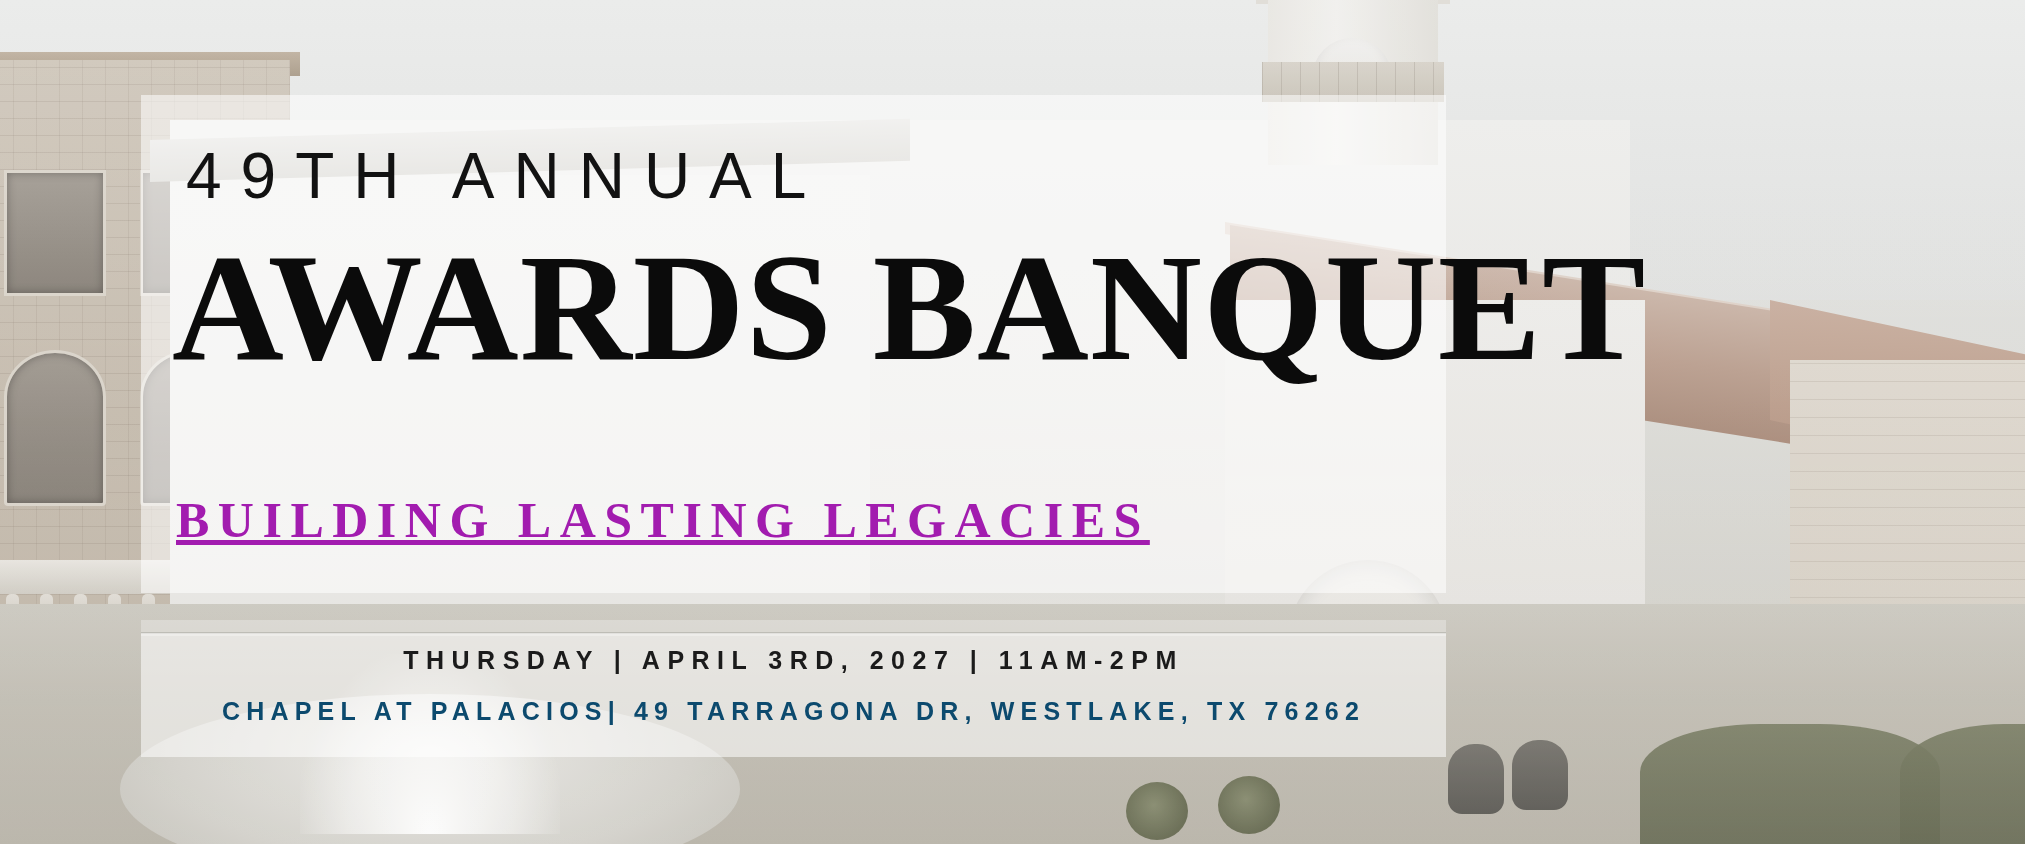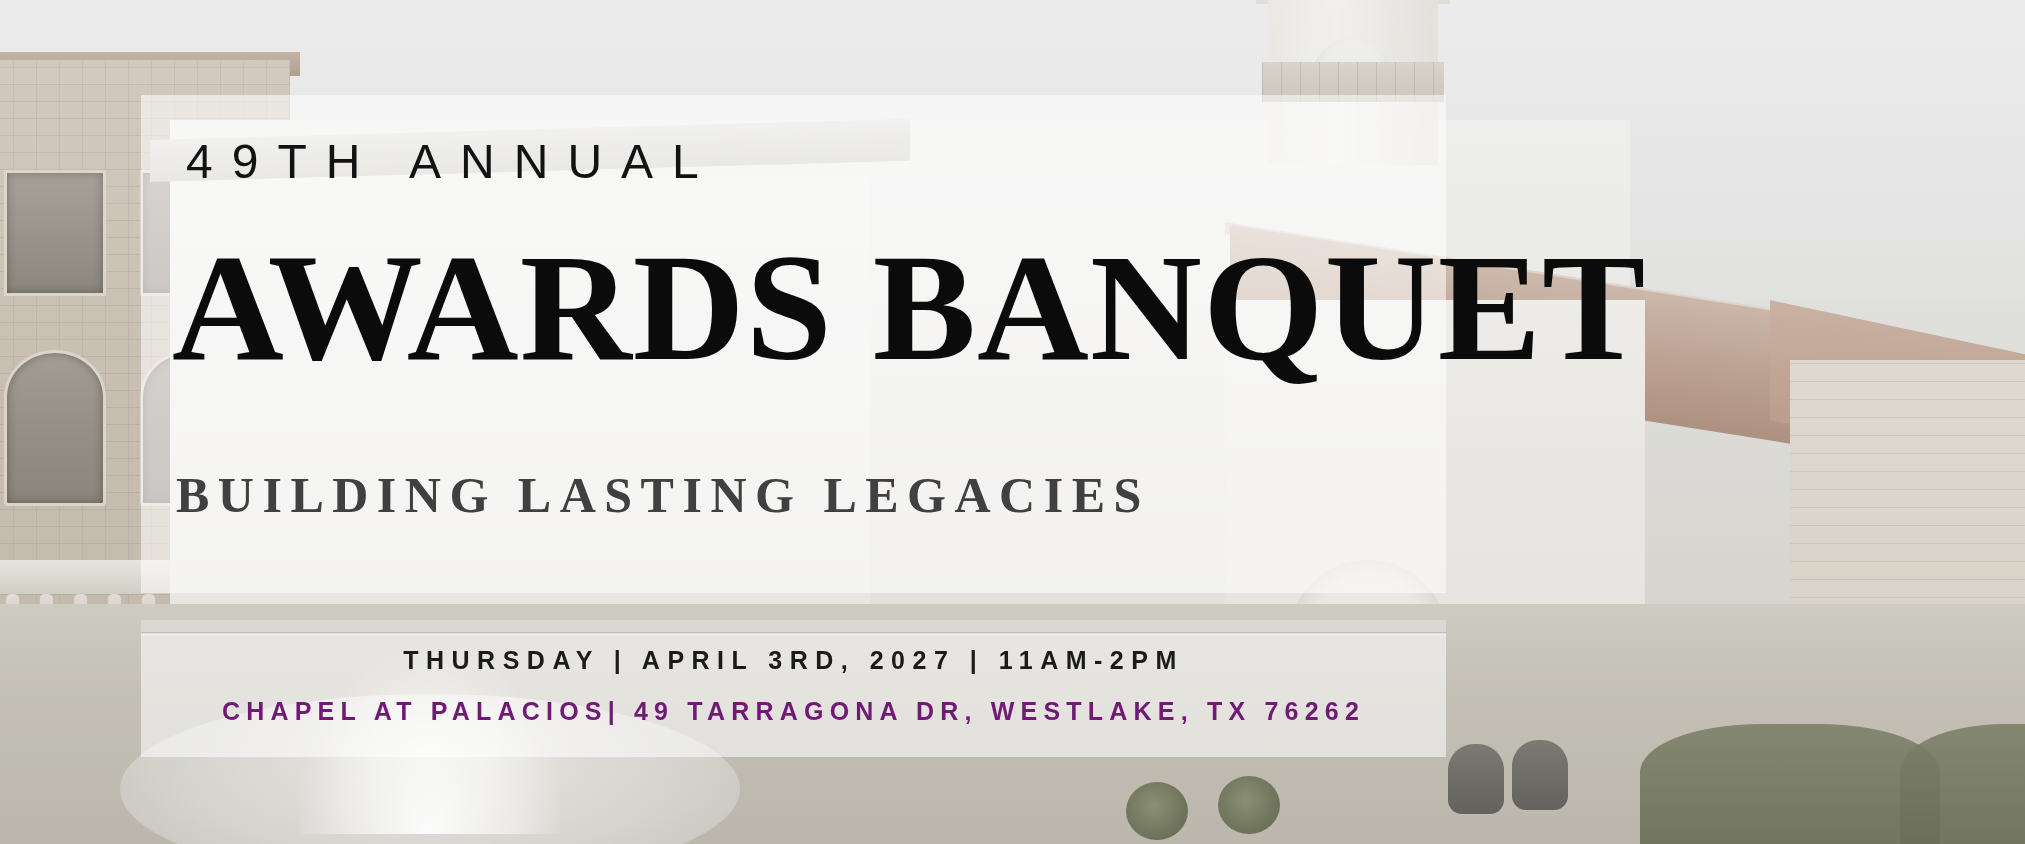--- a/index.html
+++ b/index.html
@@ -289,24 +289,24 @@
   }
 
   
   .text-layer {
     position: absolute;
     inset: 0;
   }
 
   .eyebrow {
     position: absolute;
-    left: 186px; top: 138px;
+    left: 186px; top: 144px;
     font-family: "Liberation Sans", sans-serif;
     font-weight: 300;
-    font-size: 48px;
+    font-size: 64px;
     letter-spacing: 19px;
     color: #121212;
     line-height: 1;
     white-space: nowrap;
   }
 
   .headline {
     position: absolute;
     left: 172px; top: 232px;
     font-family: "Liberation Serif", serif;
@@ -315,28 +315,29 @@
     letter-spacing: 1px;
     color: #0b0b0b;
     line-height: 1;
     white-space: nowrap;
     transform: scaleX(1.02);
     transform-origin: left top;
   }
 
   .tagline {
     position: absolute;
-    left: 176px; top: 470px;
+    left: 176px; top: 495px;
     font-family: "Liberation Serif", serif;
     font-weight: 700;
     font-size: 50px;
     letter-spacing: 8.5px;
-    color: #404040;
+    color: #a21caf;
     line-height: 1;
     white-space: nowrap;
+    text-decoration: underline;
   }
 
   .meta-wrap {
     position: absolute;
     left: 141px; top: 648px;
     width: 1305px;
     text-align: center;
   }
   .meta-date {
     font-family: "Liberation Sans", sans-serif;
@@ -346,21 +347,21 @@
     color: #1b1b1b;
     line-height: 1;
     white-space: nowrap;
   }
   .meta-venue {
     margin-top: 26px;
     font-family: "Liberation Sans", sans-serif;
     font-weight: 700;
     font-size: 25px;
     letter-spacing: 6.2px;
-    color: #701a75;
+    color: #0c4a6e;
     line-height: 1;
     white-space: nowrap;
   }
 </style>
 </head>
 <body>
 
 <div class="canvas">
 
   <div class="photo">

